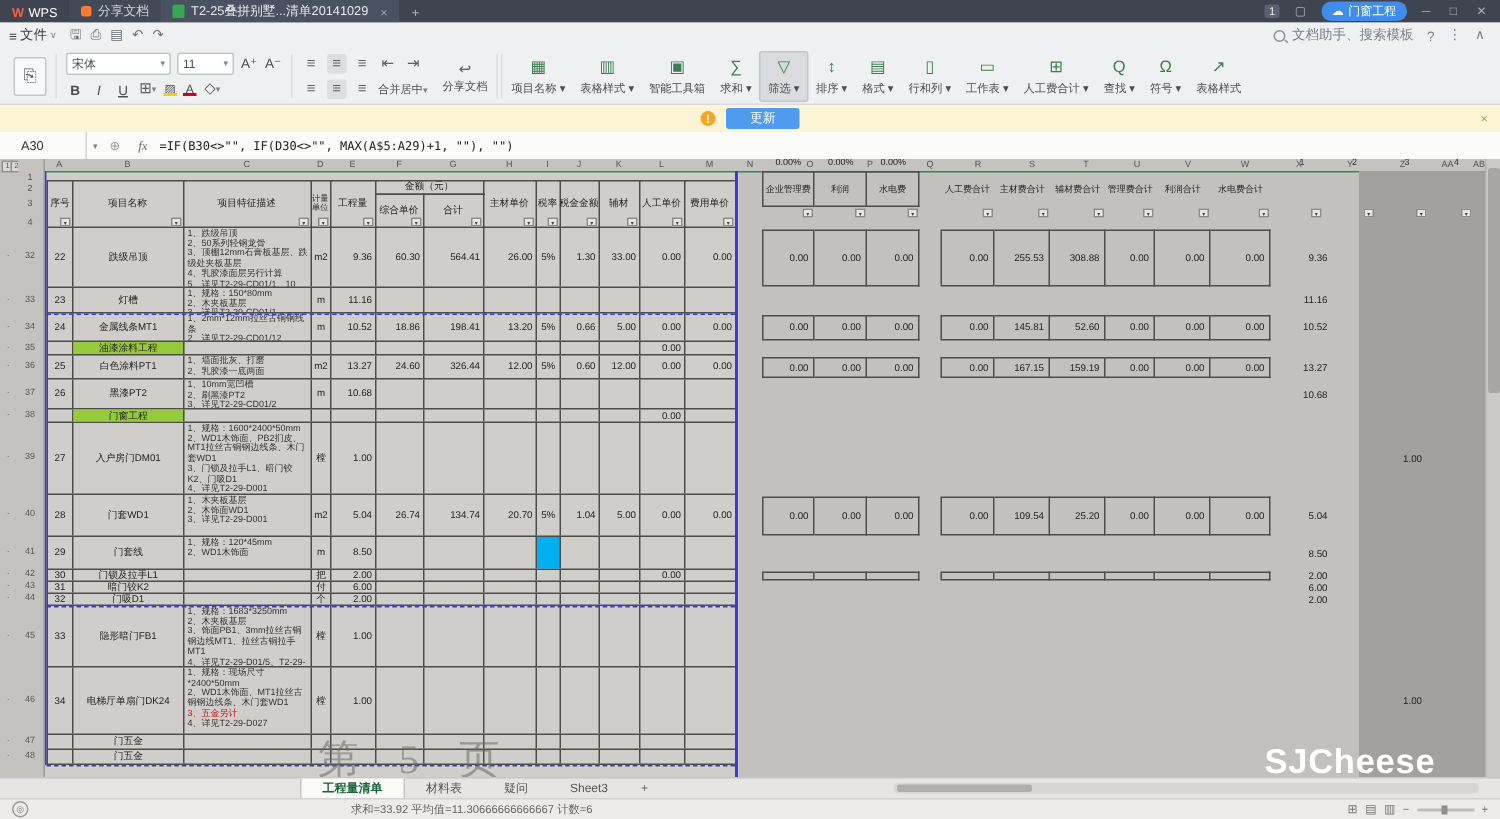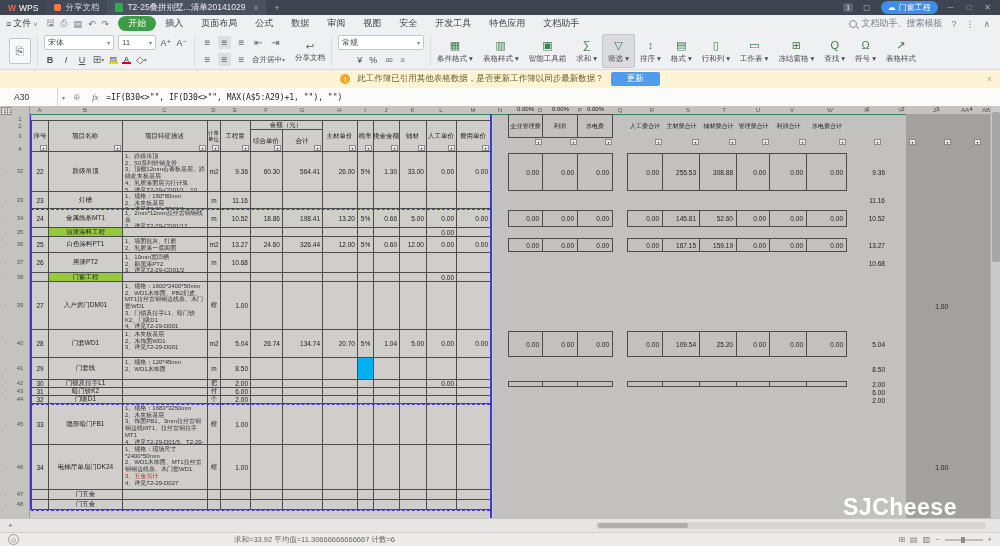--- a/index.html
+++ b/index.html
@@ -156,33 +156,20 @@
   <div class="m-item">
     <span>≡</span>
     <span>文件</span>
     <span class="caret">∨</span>
   </div>
   <span class="m-ico">🖫</span>
   <span class="m-ico">⎙</span>
   <span class="m-ico">▤</span>
   <span class="m-ico">↶</span>
   <span class="m-ico">↷</span>
-  <div id="menu-tabs" style="display:flex;margin-left:6px;">
-      <div class="m-tab active">开始</div>
-      <div class="m-tab">插入</div>
-      <div class="m-tab">页面布局</div>
-      <div class="m-tab">公式</div>
-      <div class="m-tab">数据</div>
-      <div class="m-tab">审阅</div>
-      <div class="m-tab">视图</div>
-      <div class="m-tab">安全</div>
-      <div class="m-tab">开发工具</div>
-      <div class="m-tab">特色应用</div>
-      <div class="m-tab">文档助手</div>
-    </div>
   <div class="m-right">
     <span style="display:flex;align-items:center;gap:4px;">
       <span class="mag"></span>
       <span>文档助手、搜索模板</span>
     </span>
     <span>?</span>
     <span>⋮</span>
     <span>∧</span>
   </div>
 </div>
@@ -235,39 +222,25 @@
       <span class="ico noborder" style="background:#dcdee1;border-radius:2px;">≡</span>
       <span class="ico noborder">≡</span>
       <span class="rlabel"><span>合并居中</span><span class="caret">▾</span></span>
     </div>
   </div>
   <div class="rg" style="justify-content:center;align-items:center;">
     <span class="ico noborder">↩</span>
     <span class="rlabel">分享文档</span>
   </div>
   <div class="rsep"></div>
-  <div class="rg">
-    <div class="rg-row">
-      <span class="combo" style="width:78px;">
-          <span>常规</span>
-          <span class="caret" style="margin-left:auto;">▾</span>
-        </span>
-    </div>
-    <div class="rg-row" style="gap:7px;justify-content:center;">
-      <span>¥</span>
-      <span>%</span>
-      <span style="font-size:6px;">.00</span>
-      <span style="font-size:6px;">.0</span>
-    </div>
-  </div>
   <div class="rsep"></div>
   <div id="bigbtns" style="display:flex;align-items:stretch;">
       <div class="bigbtn">
         <div class="bico">▦</div>
-        <div>条件格式 ▾</div>
+        <div>项目名称 ▾</div>
       </div>
       <div class="bigbtn">
         <div class="bico">▥</div>
         <div>表格样式 ▾</div>
       </div>
       <div class="bigbtn">
         <div class="bico">▣</div>
         <div>智能工具箱</div>
       </div>
       <div class="bigbtn">
@@ -289,40 +262,39 @@
       <div class="bigbtn">
         <div class="bico">▯</div>
         <div>行和列 ▾</div>
       </div>
       <div class="bigbtn">
         <div class="bico">▭</div>
         <div>工作表 ▾</div>
       </div>
       <div class="bigbtn">
         <div class="bico">⊞</div>
-        <div>冻结窗格 ▾</div>
+        <div>人工费合计 ▾</div>
       </div>
       <div class="bigbtn">
         <div class="bico">Q</div>
         <div>查找 ▾</div>
       </div>
       <div class="bigbtn">
         <div class="bico">Ω</div>
         <div>符号 ▾</div>
       </div>
       <div class="bigbtn">
         <div class="bico">↗</div>
         <div>表格样式</div>
       </div>
     </div>
 </div>
 
 <div id="notice" class="abs">
   <span class="warn">!</span>
-  <span>此工作簿已引用其他表格数据，是否更新工作簿以同步最新数据？</span>
   <span class="updbtn">更新</span>
   <span class="notice-x">×</span>
 </div>
 
 <div id="fbar" class="abs">
   <div id="namebox">A30</div>
   <span class="caret" style="padding:0 4px;">▾</span>
   <span style="color:#999;padding:0 4px;">⊕</span>
   <span class="fx">fx</span>
   <span id="formula">=IF(B30&lt;&gt;"", IF(D30&lt;&gt;"", MAX(A$5:A29)+1, ""), "")</span>
@@ -876,29 +848,36 @@
       <div class="rrow" style="height: 10px;"></div>
       <div class="rrow" style="height: 10px;"></div>
     </div>
 
   <div class="bluev" style="left:30px;top:8px;height:396px;width:1px;"></div>
   <div class="bluev" style="left:490px;top:8px;height:404px;"></div>
   <div class="bluedash" style="left:31px;top:103px;width:459px;"></div>
   <div class="bluedash" style="left:31px;top:298px;width:459px;"></div>
   <div class="bluedash" style="left:31px;top:404px;width:459px;"></div>
 
+  <div class="wmark" style="left:212px;top:382px;">第 5 页</div>
 
   <div class="abs vscroll">
     <div class="vthumb"></div>
   </div>
 </div>
 
 <div id="brand">SJCheese</div>
 
 <div id="tabbar" class="abs">
+  <div id="sheetTabs" style="display:flex;height:100%;margin-left:200px;">
+      <div class="stab active">工程量清单</div>
+      <div class="stab">材料表</div>
+      <div class="stab">疑问</div>
+      <div class="stab">Sheet3</div>
+    </div>
   <span class="addtab">+</span>
   <div class="hscroll">
     <div class="hthumb"></div>
   </div>
 </div>
 
 <div id="statusbar" class="abs">
   <span class="st-ico">◎</span>
   <span class="st-sum">求和=33.92    平均值=11.30666666666667    计数=6</span>
   <div class="st-right">

